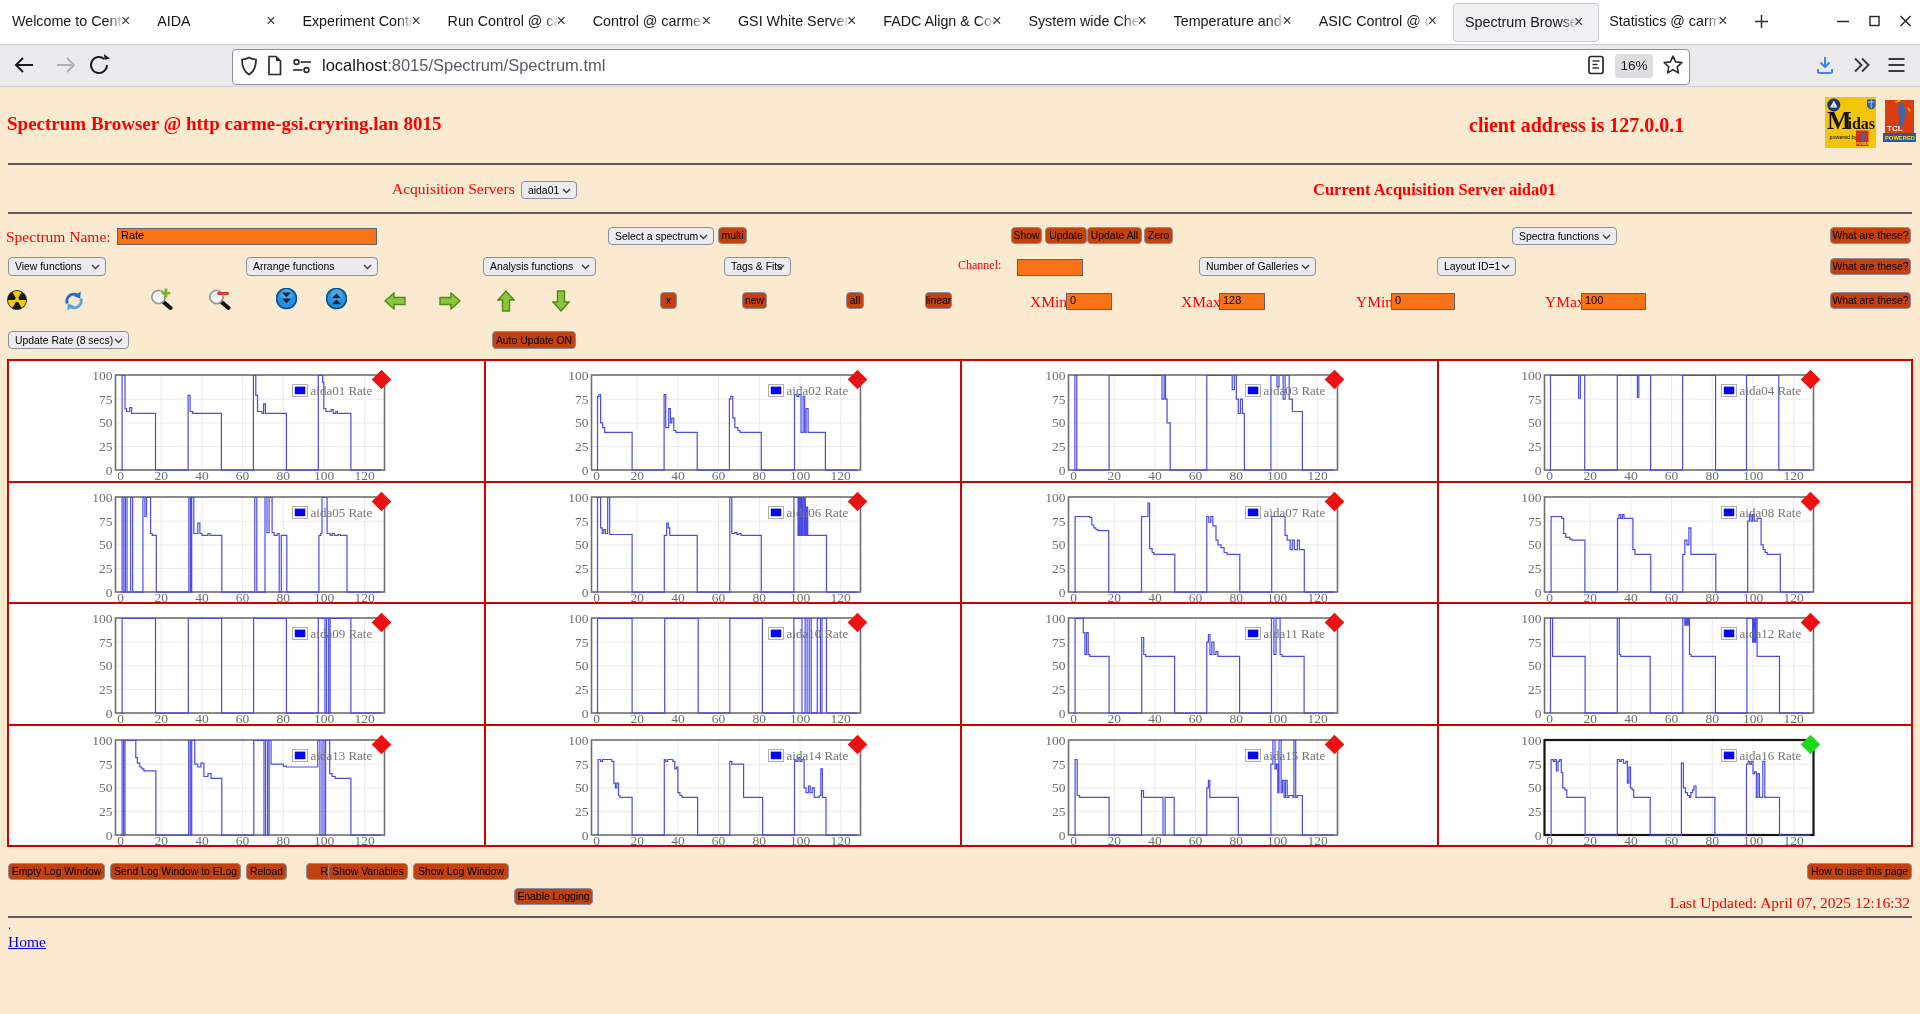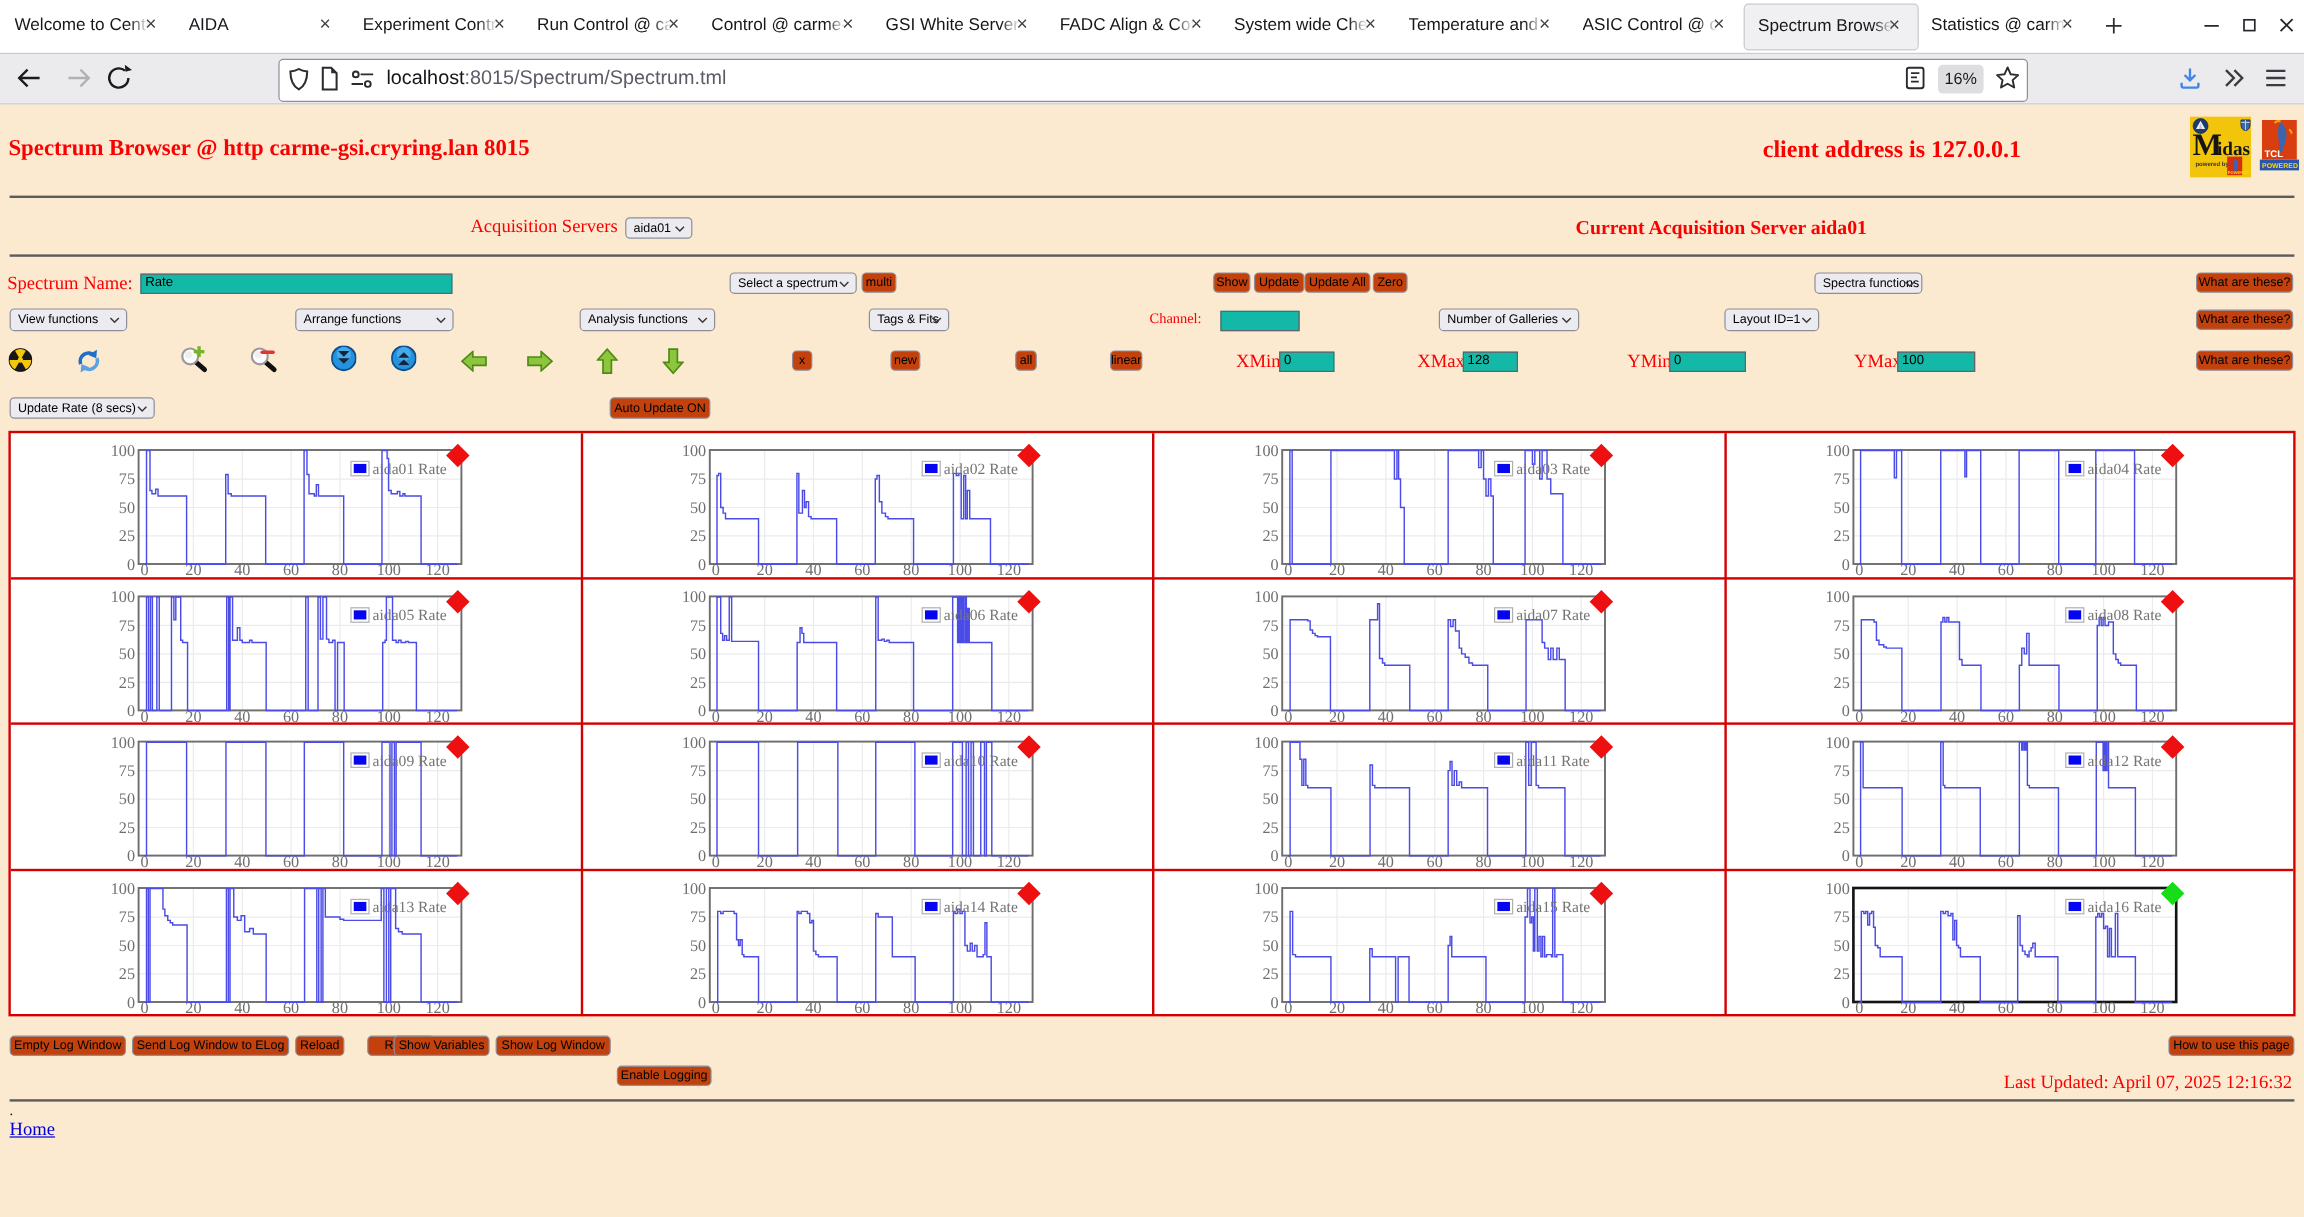--- a/index.html
+++ b/index.html
@@ -18,21 +18,21 @@
         border:1px solid #8f8f9a;border-radius:4px}
 .serif{font-family:"Liberation Serif",serif}
 .hr{position:absolute;height:2px;background:#5c5c5c;left:8px;width:1904px}
 .sel{position:absolute;height:19px;background:#ebebf0;border:1px solid #8e8e9a;border-radius:4px;
      font:10.4px "Liberation Sans",sans-serif;color:#000;box-sizing:border-box;padding:0 0 0 6px;
      display:flex;align-items:center;white-space:nowrap}
 .sel svg{position:absolute;right:5px;top:6px}
 .btn{position:absolute;height:17px;background:#c2410c;border:1px solid #8e8e9a;border-radius:4px;
      font:10.4px "Liberation Sans",sans-serif;color:#000;box-sizing:border-box;
      display:flex;align-items:center;justify-content:center;white-space:nowrap}
-.inp{position:absolute;height:17px;background:#14b8a6;border:1.5px solid #62626c;box-sizing:border-box;
+.inp{position:absolute;height:17px;background:#f97316;border:1.5px solid #62626c;box-sizing:border-box;
      font:11px "Liberation Sans",sans-serif;color:#000;padding:0 0 4px 3px;display:flex;align-items:center}
 .rlab{position:absolute;font-family:"Liberation Serif",serif;color:#fb0000;white-space:nowrap}
 #grid{position:absolute;left:7px;top:359px;width:1906px;height:488px;background:#ffffff;
       border:2px solid #d40000;box-sizing:border-box}
 .gv{position:absolute;top:0;width:2px;height:484px;background:#d40000}
 .gh{position:absolute;left:0;width:1902px;height:2px;background:#d40000}
 .cell{position:absolute}
 </style></head><body>
 
 <div id="tabbar">
@@ -174,21 +174,21 @@
 <div class="rlab" style="left:6px;top:228px;font-size:15.5px">Spectrum Name:</div>
 <div class="inp" style="left:117px;top:228px;width:260px;height:17px">Rate</div>
 <div class="sel" style="left:608px;top:227px;width:106px;height:18px">Select a spectrum<svg width="9" height="6" viewBox="0 0 9 6">
       <path d="M1 1 L4.5 4.5 L8 1" fill="none" stroke="#3a3a3a" stroke-width="1.3"></path>
     </svg></div>
 <div class="btn" style="left:718px;top:227px;width:29px;height:17px">multi</div>
 <div class="btn" style="left:1011px;top:227px;width:31px;height:17px">Show</div>
 <div class="btn" style="left:1045px;top:227px;width:42px;height:17px">Update</div>
 <div class="btn" style="left:1087px;top:227px;width:55px;height:17px">Update All</div>
 <div class="btn" style="left:1144px;top:227px;width:29px;height:17px">Zero</div>
-<div class="sel" style="left:1512px;top:227px;width:90px;height:18px">Spectra functions<svg width="9" height="6" viewBox="0 0 9 6">
+<div class="sel" style="left:1512px;top:227px;width:105px;height:18px">Spectra functions<svg width="9" height="6" viewBox="0 0 9 6">
       <path d="M1 1 L4.5 4.5 L8 1" fill="none" stroke="#3a3a3a" stroke-width="1.3"></path>
     </svg></div>
 <div class="btn" style="left:1830px;top:227px;width:81px;height:17px">What are these?</div>
 <div class="sel" style="left:8px;top:257px;width:98px;height:19px">View functions<svg width="9" height="6" viewBox="0 0 9 6">
       <path d="M1 1 L4.5 4.5 L8 1" fill="none" stroke="#3a3a3a" stroke-width="1.3"></path>
     </svg></div>
 <div class="sel" style="left:246px;top:257px;width:132px;height:19px">Arrange functions<svg width="9" height="6" viewBox="0 0 9 6">
       <path d="M1 1 L4.5 4.5 L8 1" fill="none" stroke="#3a3a3a" stroke-width="1.3"></path>
     </svg></div>
 <div class="sel" style="left:483px;top:257px;width:113px;height:19px">Analysis functions<svg width="9" height="6" viewBox="0 0 9 6">
@@ -266,21 +266,21 @@
 <div class="rlab" style="left:1181px;top:293px;font-size:15.5px">XMax</div>
 <div class="inp" style="left:1219px;top:293px;width:46px;height:17px">128</div>
 <div class="rlab" style="left:1356px;top:293px;font-size:15.5px">YMin</div>
 <div class="inp" style="left:1391px;top:293px;width:64px;height:17px">0</div>
 <div class="rlab" style="left:1545px;top:293px;font-size:15.5px">YMax</div>
 <div class="inp" style="left:1581px;top:293px;width:65px;height:17px">100</div>
 <div class="btn" style="left:1830px;top:292px;width:81px;height:17px">What are these?</div>
 <div class="sel" style="left:8px;top:331px;width:121px;height:18px">Update Rate (8 secs)<svg width="9" height="6" viewBox="0 0 9 6">
       <path d="M1 1 L4.5 4.5 L8 1" fill="none" stroke="#3a3a3a" stroke-width="1.3"></path>
     </svg></div>
-<div class="btn" style="left:508px;top:331px;width:84px;height:18px">Auto Update ON</div>
+<div class="btn" style="left:492px;top:331px;width:84px;height:18px">Auto Update ON</div>
 <div id="grid">
 <div class="gv" style="left:474.5px"></div>
 <div class="gv" style="left:951px"></div>
 <div class="gv" style="left:1427.5px"></div>
 <div class="gh" style="top:119.5px"></div>
 <div class="gh" style="top:241px"></div>
 <div class="gh" style="top:362.5px"></div>
 <div class="cell" style="left:0.5px;top:0.0px;width:474px;height:119px"><svg width="474" height="120" viewBox="0 0 474 120">
         <line x1="151.2" y1="14.0" x2="151.2" y2="109.0" stroke="#ebebee" stroke-width="1"></line>
         <line x1="191.9" y1="14.0" x2="191.9" y2="109.0" stroke="#ebebee" stroke-width="1"></line>

